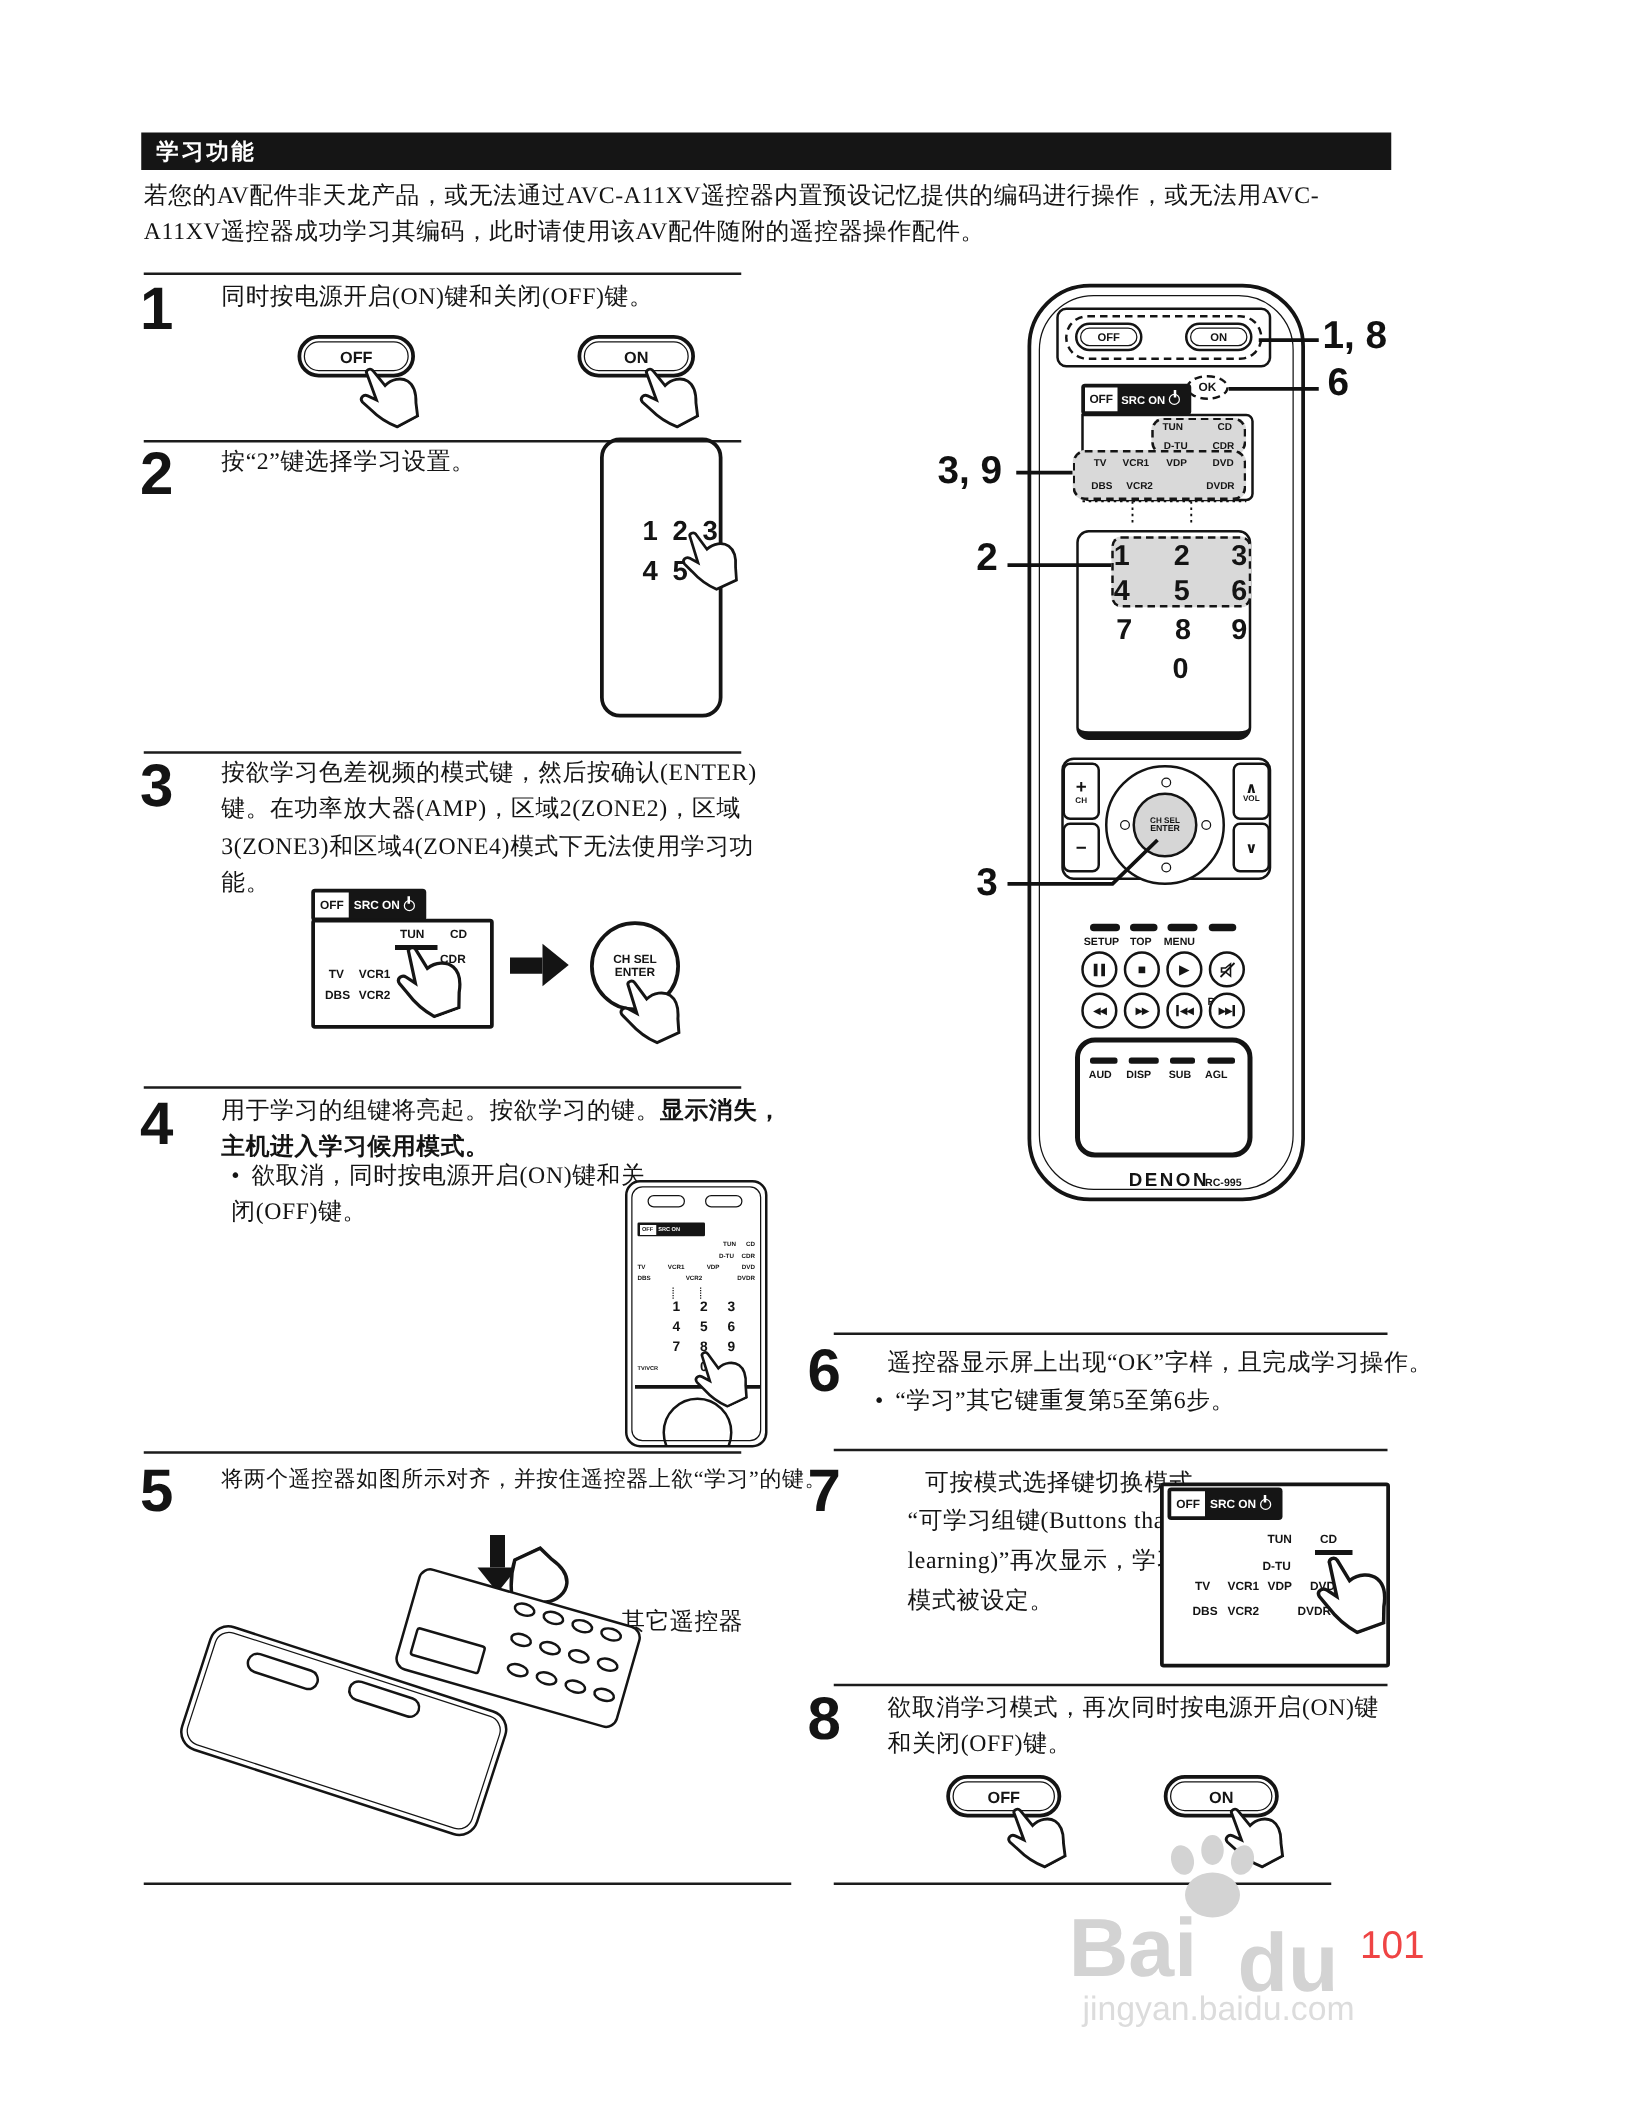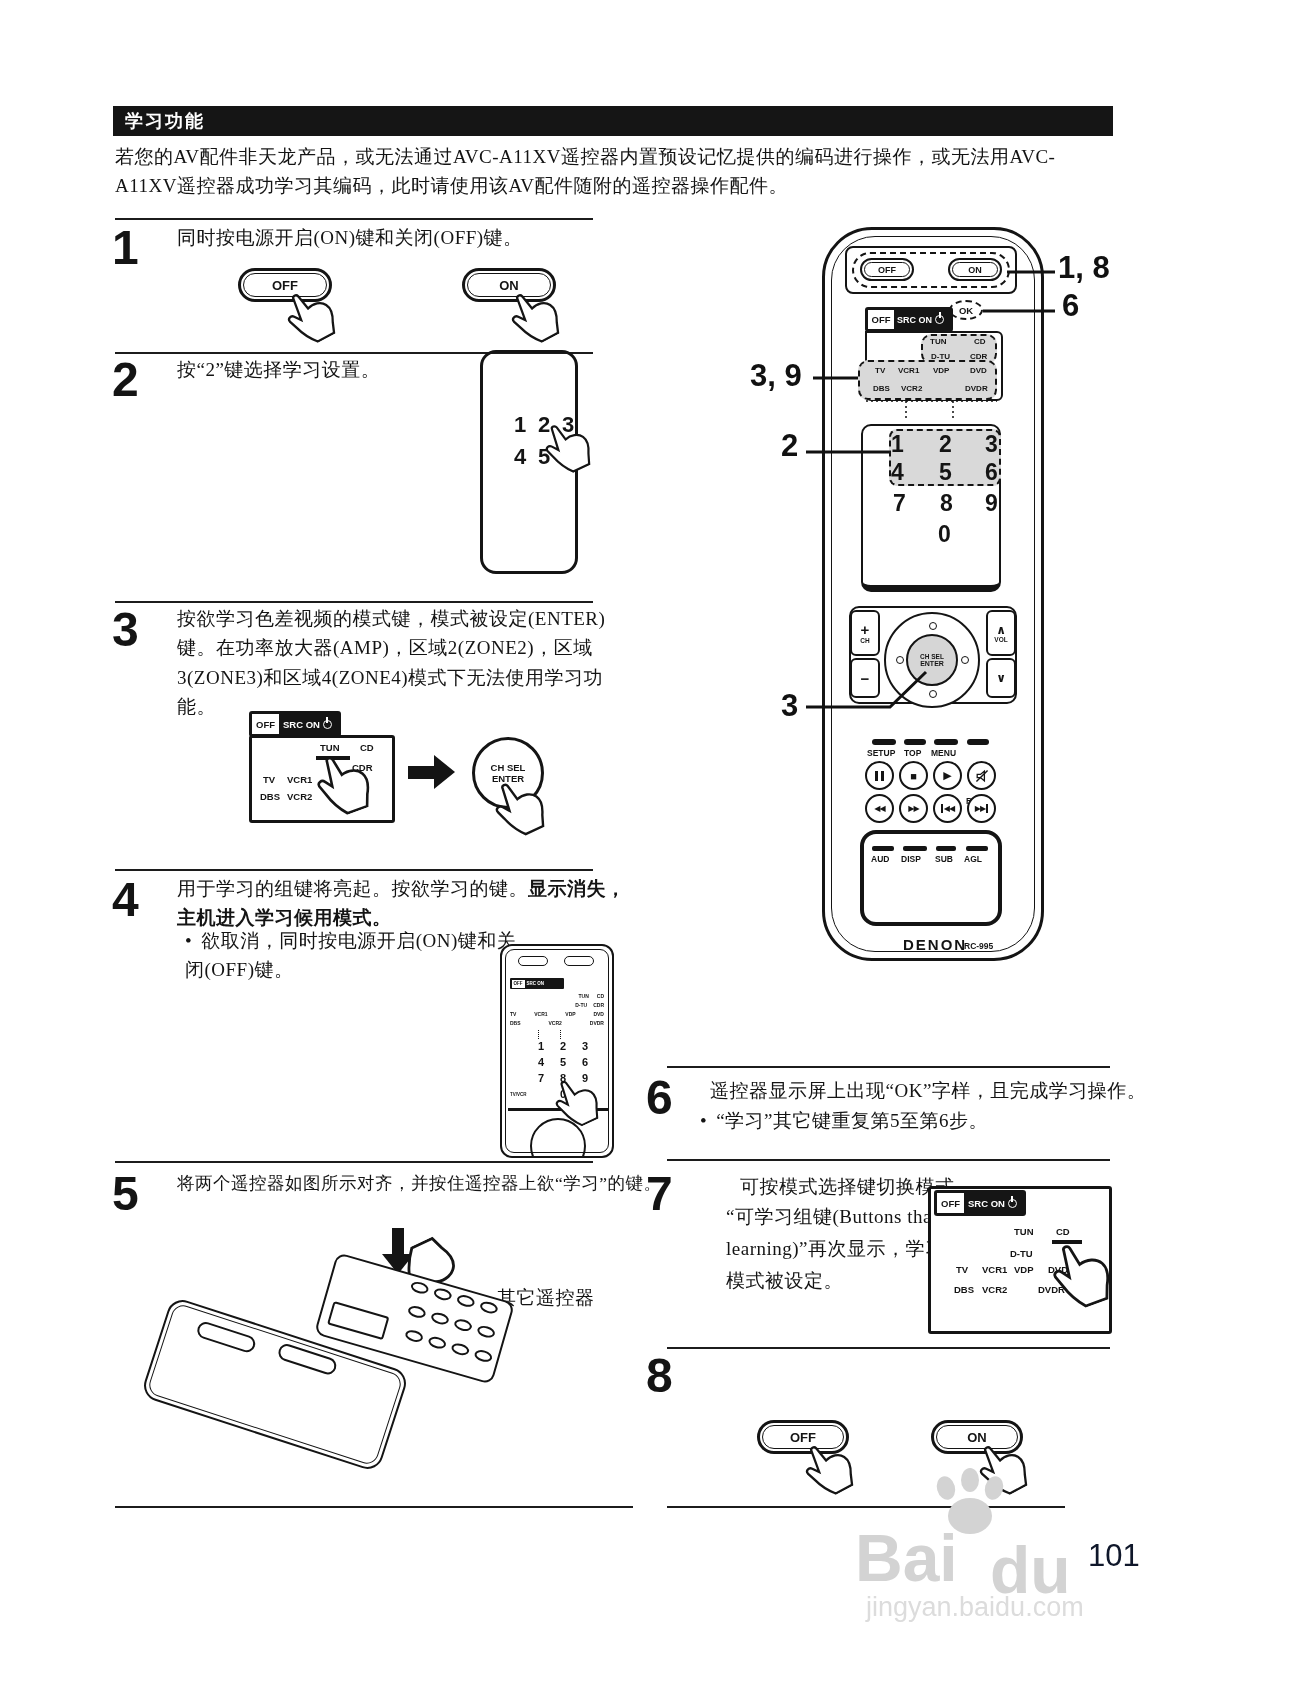--- a/index.html
+++ b/index.html
@@ -80,21 +80,21 @@
   <span class="lbl" style="left:514px;top:412px;font-size:22px;">1</span>
   <span class="lbl" style="left:538px;top:412px;font-size:22px;">2</span>
   <span class="lbl" style="left:562px;top:412px;font-size:22px;">3</span>
   <span class="lbl" style="left:514px;top:444px;font-size:22px;">4</span>
   <span class="lbl" style="left:538px;top:444px;font-size:22px;">5</span>
   <svg class="hand" style="left:546px;top:420px;width:44px;transform:rotate(-25deg);" viewBox="0 0 60 72">
       <path d="M20 6 C20 2 26 2 27 6 L31 26 C40 23 50 26 54 33 C58 40 56 48 51 57 L46 70 L22 70 C15 62 9 51 6 41 L2 30 C1 25 7 23 10 27 L16 35 Z" fill="#fff" stroke="#151515" stroke-width="3"></path>
     </svg>
 
   <div class="stepnum" style="left:112px;top:606px;">3</div>
-  <div class="t" style="left:177px;top:604px;width:450px;">按欲学习色差视频的模式键，模式被设定(ENTER)键。在功率放大器(AMP)，区域2(ZONE2)，区域3(ZONE3)和区域4(ZONE4)模式下无法使用学习功能。</div>
+  <div class="t" style="left:177px;top:604px;width:450px;">按欲学习色差视频的模式键，然后按确认(ENTER)键。在功率放大器(AMP)，区域2(ZONE2)，区域3(ZONE3)和区域4(ZONE4)模式下无法使用学习功能。</div>
 
   <div class="tabblk" style="left:249px;top:711px;width:92px;height:26px;">
     <span class="offbox" style="width:27px;height:20px;margin-left:3px;font-size:9.5px;">OFF</span>
     <span class="srclbl" style="font-size:9.5px;margin-left:4px;">SRC ON</span>
     <span class="pwr"></span>
   </div>
   <div class="abs" style="left:249px;top:735px;width:146px;height:88px;border:3px solid #141414;border-radius:3px;background:#fff;"></div>
   <span class="lbl" style="left:320px;top:742px;font-size:9.5px;">TUN</span>
   <span class="lbl" style="left:360px;top:742px;font-size:9.5px;">CD</span>
   <div class="bar" style="left:316px;top:756px;width:34px;height:4px;"></div>
@@ -364,20 +364,21 @@
   <span class="lbl" style="left:1014px;top:1264px;font-size:9.5px;">VDP</span>
   <span class="lbl" style="left:1048px;top:1264px;font-size:9.5px;">DVD</span>
   <span class="lbl" style="left:954px;top:1284px;font-size:9.5px;">DBS</span>
   <span class="lbl" style="left:982px;top:1284px;font-size:9.5px;">VCR2</span>
   <span class="lbl" style="left:1038px;top:1284px;font-size:9.5px;">DVDR</span>
   <svg class="hand" style="left:1054px;top:1240px;width:56px;transform:rotate(-20deg);" viewBox="0 0 60 72">
       <path d="M20 6 C20 2 26 2 27 6 L31 26 C40 23 50 26 54 33 C58 40 56 48 51 57 L46 70 L22 70 C15 62 9 51 6 41 L2 30 C1 25 7 23 10 27 L16 35 Z" fill="#fff" stroke="#151515" stroke-width="3"></path>
     </svg>
 
   <div class="stepnum" style="left:646px;top:1352px;">8</div>
+  <div class="t" style="left:710px;top:1352px;width:402px;">欲取消学习模式，再次同时按电源开启(ON)键和关闭(OFF)键。</div>
   <div class="pill" style="left:757px;top:1420px;width:92px;height:34px;font-size:13px;">
       <span>OFF</span>
     </div>
   <div class="pill" style="left:931px;top:1420px;width:92px;height:34px;font-size:13px;">
       <span>ON</span>
     </div>
   <svg class="hand" style="left:806px;top:1440px;width:46px;transform:rotate(-28deg);" viewBox="0 0 60 72">
       <path d="M20 6 C20 2 26 2 27 6 L31 26 C40 23 50 26 54 33 C58 40 56 48 51 57 L46 70 L22 70 C15 62 9 51 6 41 L2 30 C1 25 7 23 10 27 L16 35 Z" fill="#fff" stroke="#151515" stroke-width="3"></path>
     </svg>
   <svg class="hand" style="left:980px;top:1440px;width:46px;transform:rotate(-28deg);" viewBox="0 0 60 72">
@@ -386,15 +387,15 @@
 
   <svg class="abs" style="left:928px;top:1468px;" width="90" height="72" viewBox="0 0 90 72">
     <ellipse cx="18" cy="20" rx="9" ry="12" fill="#d3d3d3" transform="rotate(-15 18 20)"></ellipse>
     <ellipse cx="42" cy="12" rx="9" ry="12" fill="#d3d3d3"></ellipse>
     <ellipse cx="66" cy="20" rx="9" ry="12" fill="#d3d3d3" transform="rotate(15 66 20)"></ellipse>
     <ellipse cx="42" cy="48" rx="22" ry="18" fill="#d3d3d3"></ellipse>
   </svg>
   <span class="abs wm" style="left:855px;top:1520px;font-size:66px;">Bai</span>
   <span class="abs wm" style="left:990px;top:1532px;font-size:66px;">du</span>
   <span class="abs wm" style="left:866px;top:1592px;font-size:27px;font-weight:normal;color:#dcdcdc;">jingyan.baidu.com</span>
-  <span class="abs sans" style="left:1088px;top:1538px;font-size:31px;color:#0f172a;z-index:5;text-align:right;">101</span>
+  <span class="abs sans" style="left:1088px;top:1538px;font-size:31px;color:#ef4444;z-index:5;text-align:right;">101</span>
 
 </div>
 
 </body></html>

